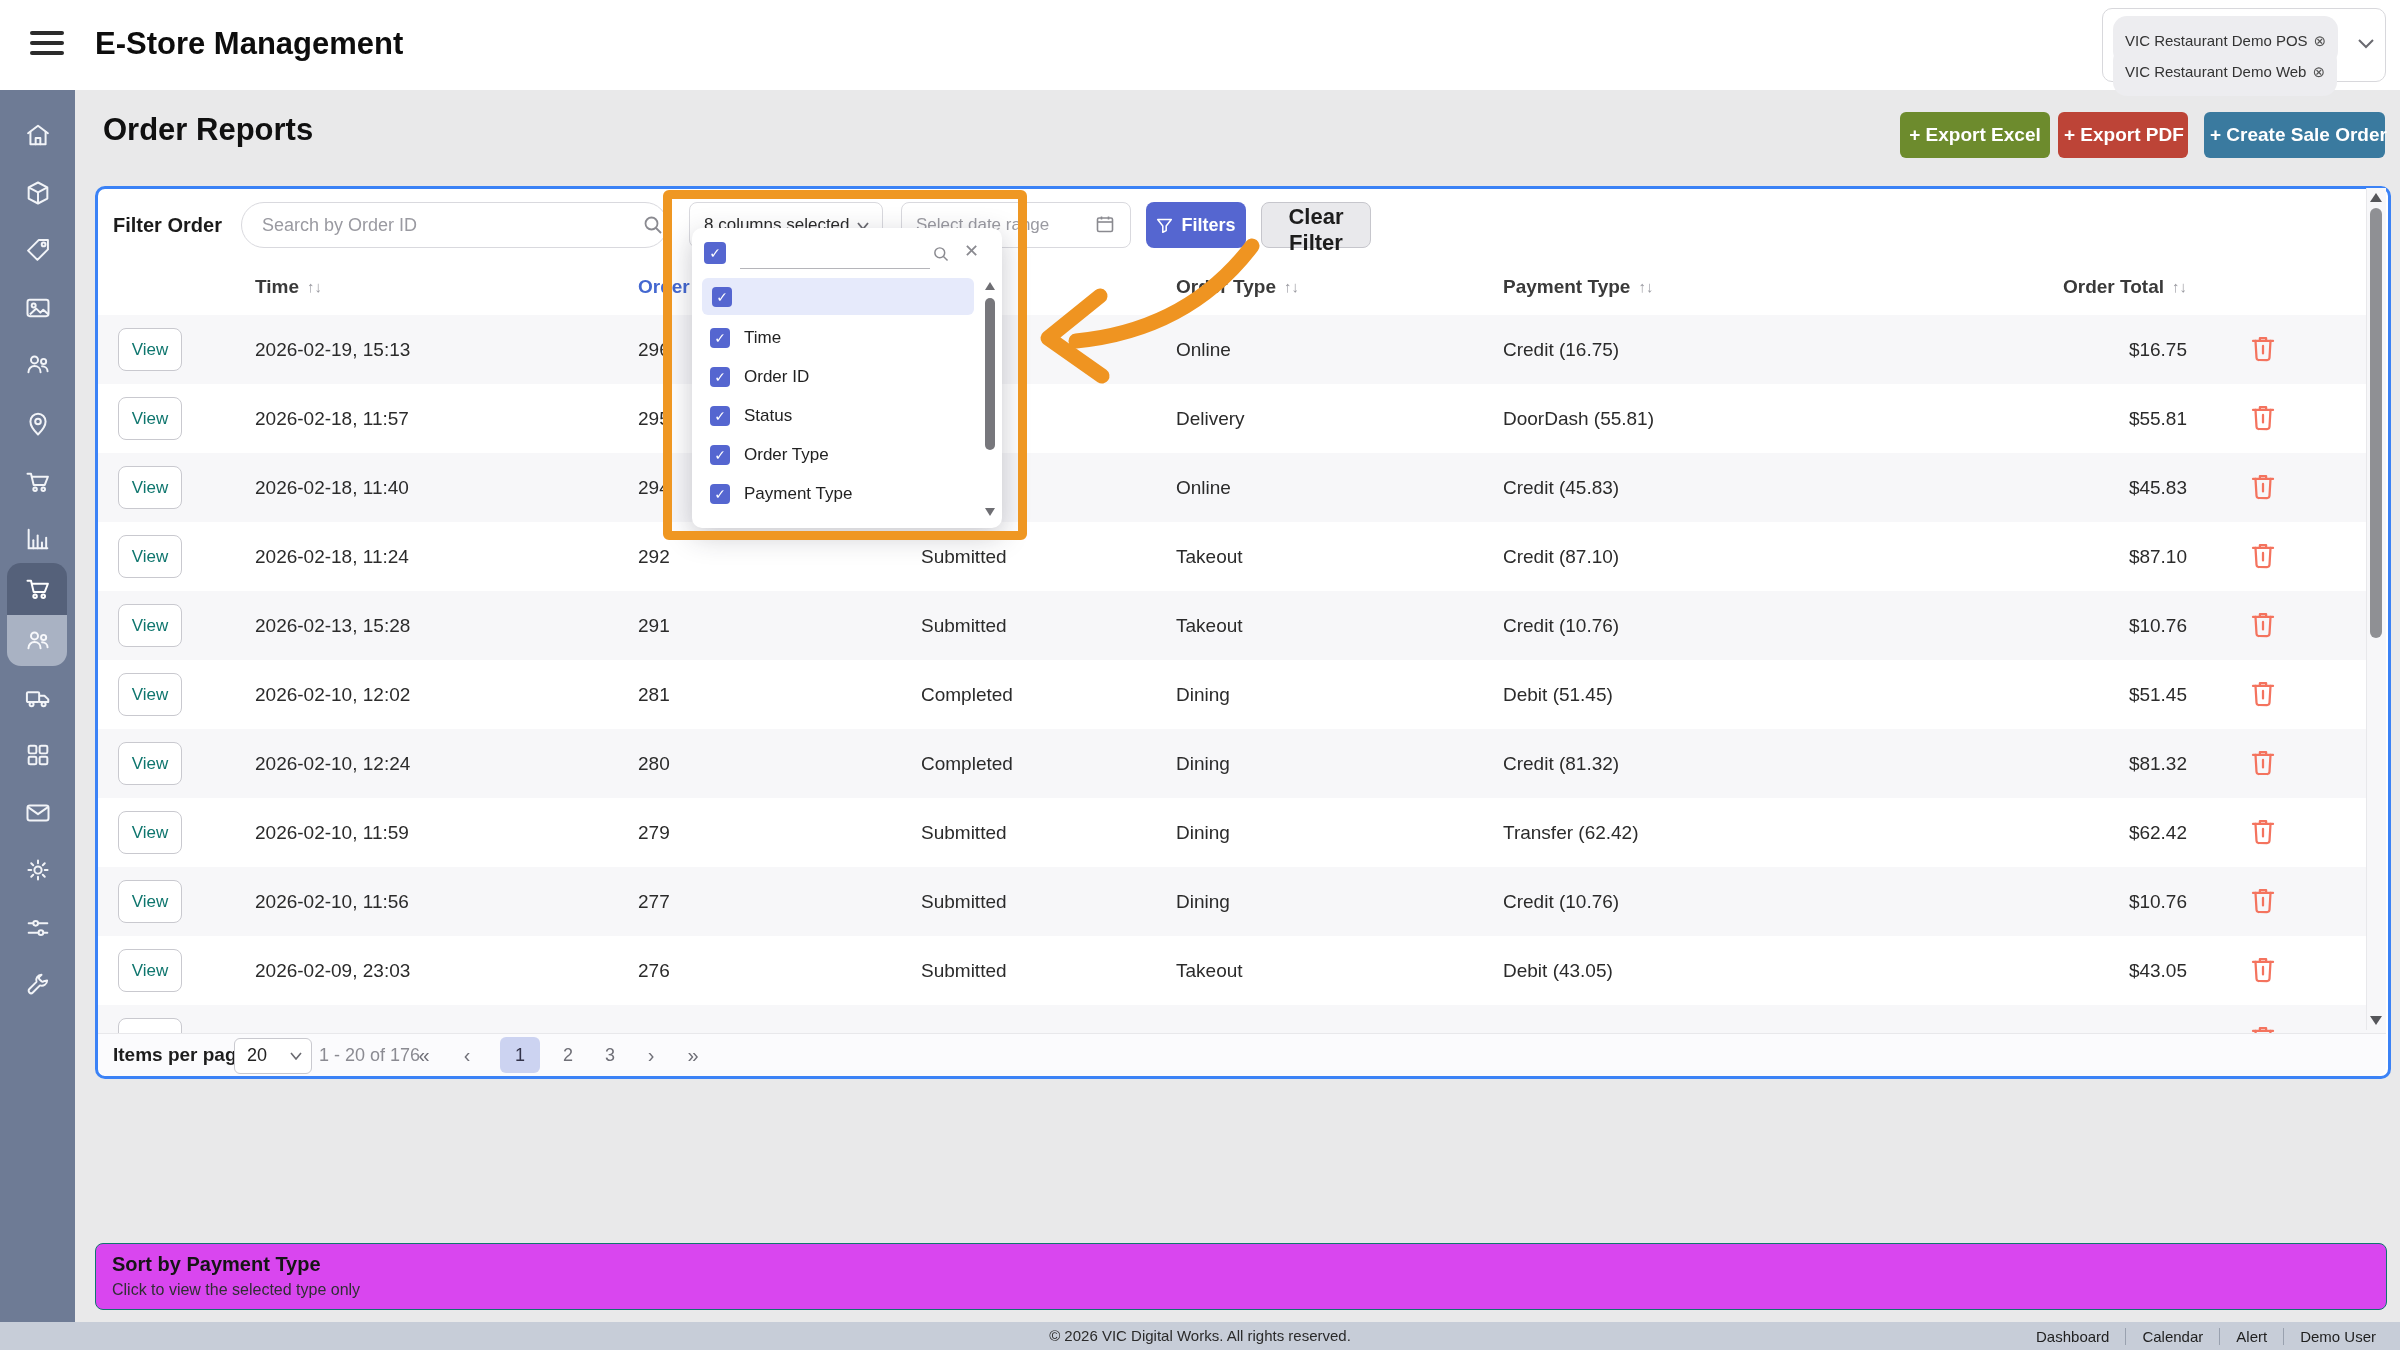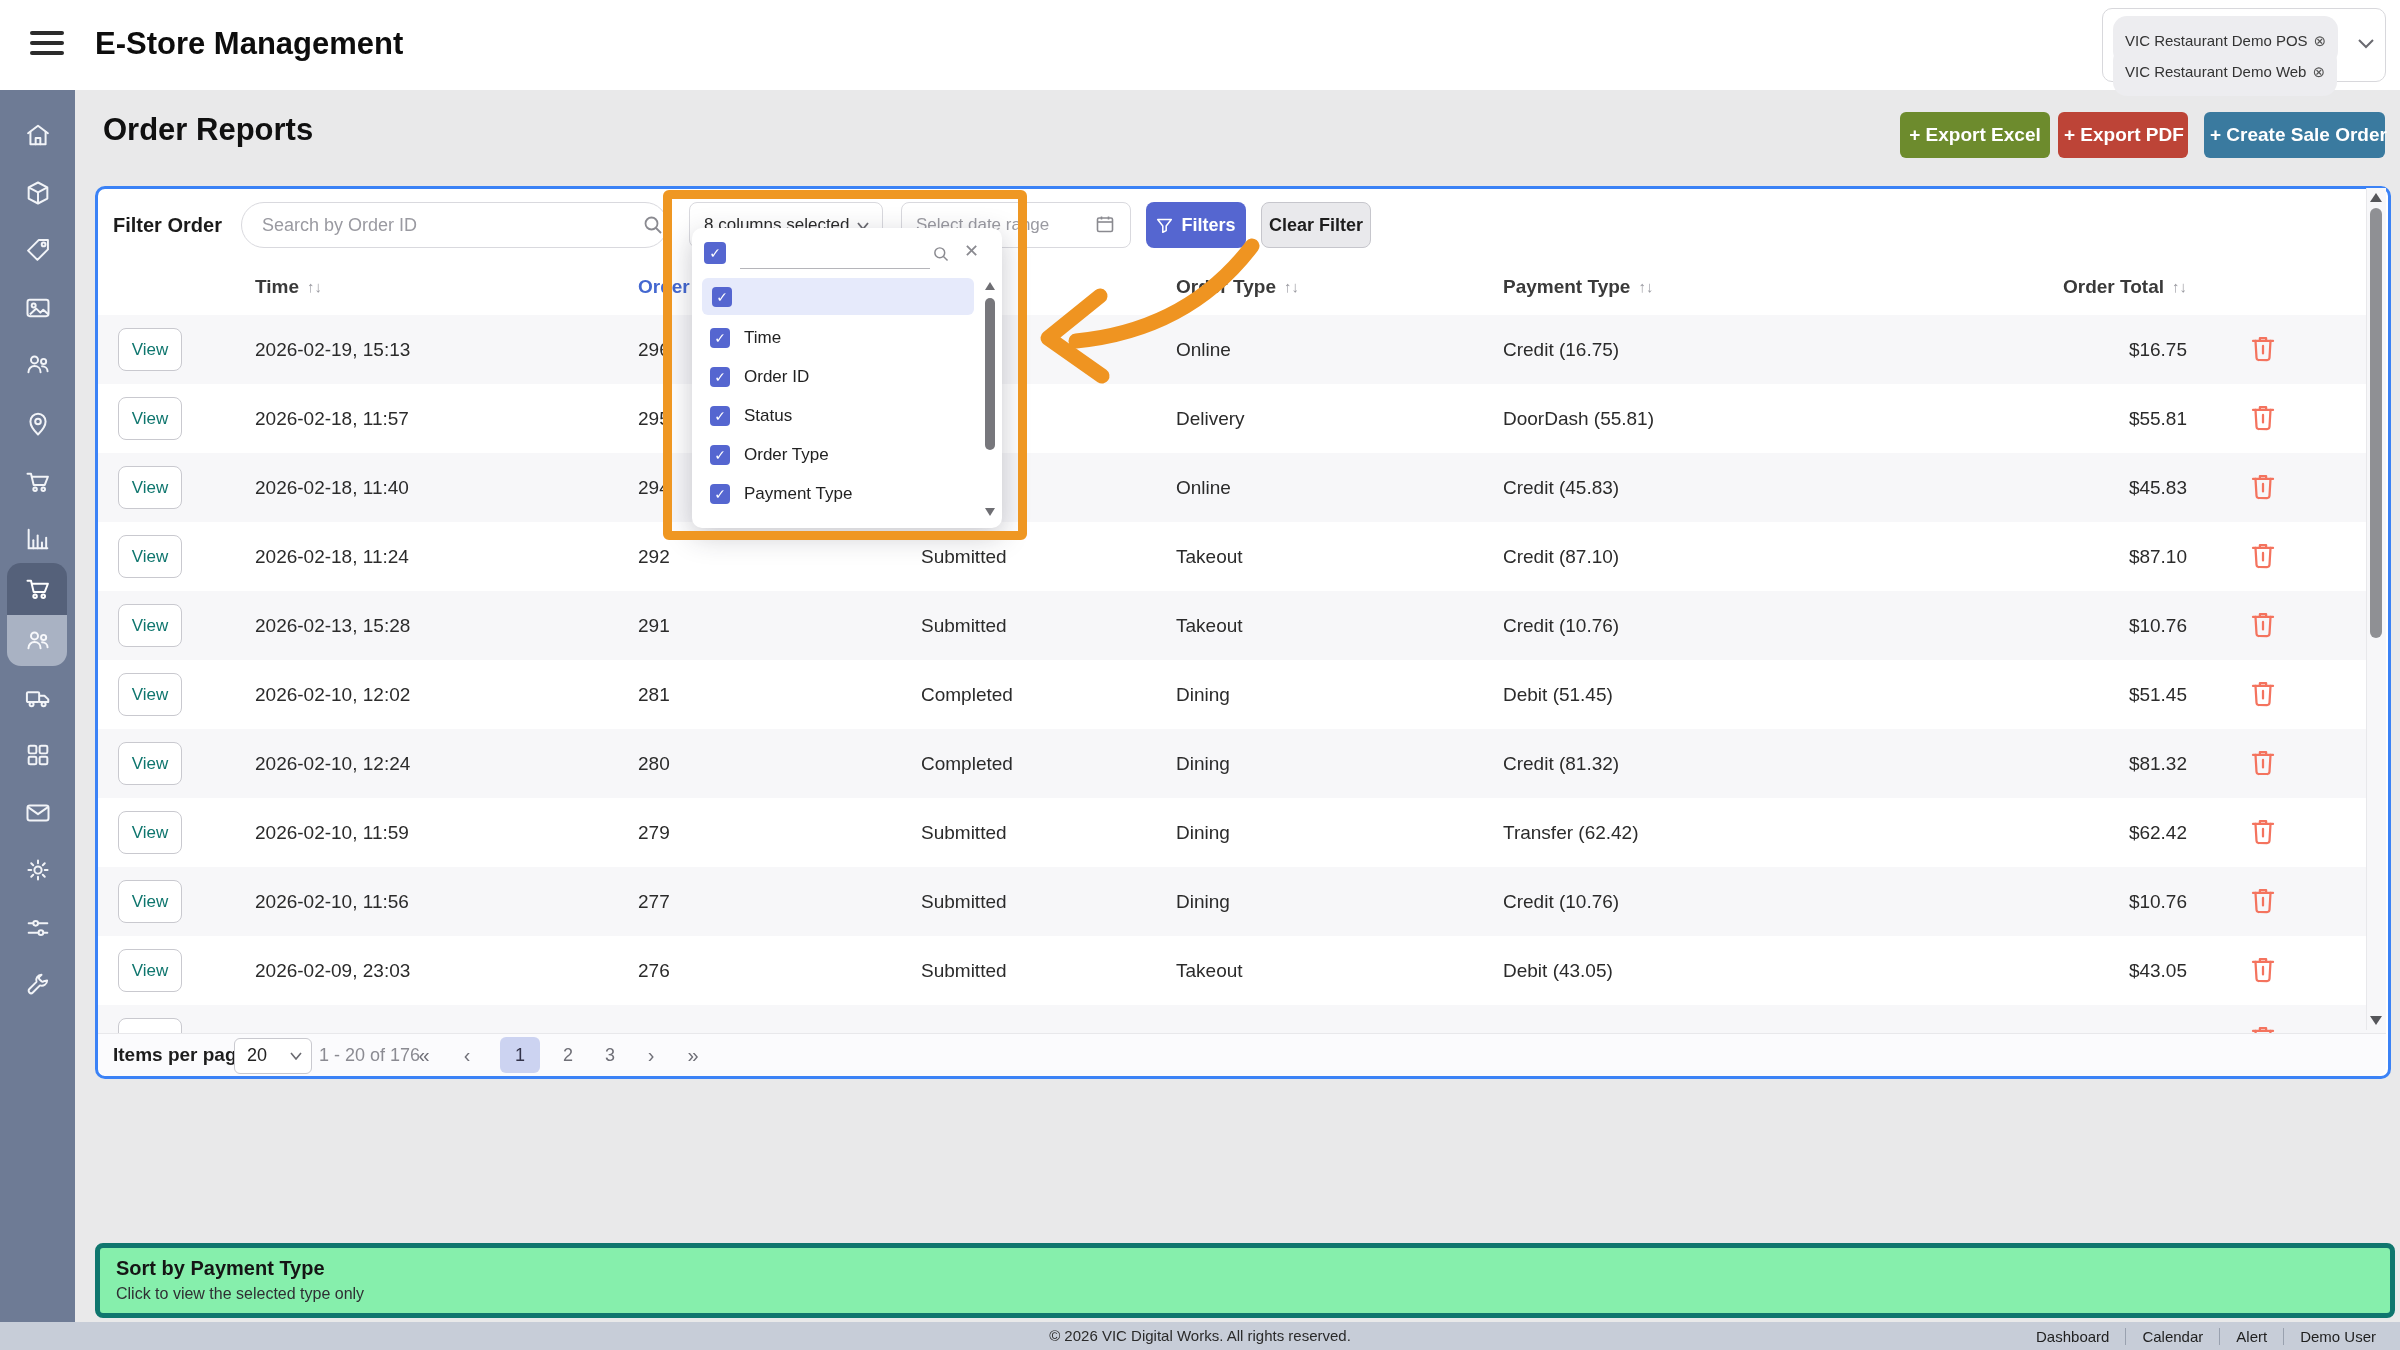--- a/index.html
+++ b/index.html
@@ -32,21 +32,21 @@
   .f-label{position:absolute;left:15px;top:25px;font-size:20px;font-weight:bold;color:#1b1b1b;}
   .search-input{position:absolute;left:143px;top:13px;width:427px;height:46px;border:1px solid #d9d9de;border-radius:23px;box-sizing:border-box;padding:0 44px 0 20px;font-size:18px;font-family:inherit;color:#333;outline:none;background:#fff;}
   .search-input::placeholder,.date-input::placeholder{color:#9a9aa1;}
   .search-ic{position:absolute;left:544px;top:25px;}
   .col-select{position:absolute;left:591px;top:13px;width:194px;height:46px;border:1px solid #d9d9de;border-radius:8px;box-sizing:border-box;background:#fff;cursor:pointer;}
   .col-select .val{position:absolute;left:14px;top:0;line-height:44px;font-size:17px;color:#2a2a2a;white-space:nowrap;}
   .col-select .chev{position:absolute;right:12px;top:18px;}
   .date-input{position:absolute;left:803px;top:13px;width:230px;height:46px;border:1px solid #d9d9de;border-radius:8px;box-sizing:border-box;padding:0 40px 0 14px;font-size:17px;font-family:inherit;outline:none;background:#fff;}
   .cal-ic{position:absolute;left:997px;top:25px;}
   .filters-btn{position:absolute;left:1048px;top:13px;width:100px;height:46px;background:var(--accent,#5566d0);border:none;border-radius:8px;color:#fff;font-size:18px;font-weight:bold;font-family:inherit;cursor:pointer;display:flex;align-items:center;justify-content:center;gap:8px;}
-  .clear-btn{position:absolute;left:1163px;top:13px;width:110px;height:46px;background:#e9e9ec;border:1px solid #c6c6cc;border-radius:8px;color:#1d1d1d;font-size:18px;font-weight:bold;font-family:inherit;cursor:pointer;}
+  .clear-btn{position:absolute;left:1163px;top:13px;width:110px;height:46px;background:#e9e9ec;border:1px solid #c6c6cc;border-radius:8px;color:#1d1d1d;font-size:22px;font-weight:bold;font-family:inherit;cursor:pointer;}
   
   .thead{position:absolute;left:0;top:69px;width:2288px;height:57px;}
   .th{position:absolute;top:0;height:57px;display:flex;align-items:center;font-size:19px;font-weight:bold;color:#3a3a3a;cursor:pointer;white-space:nowrap;}
   .sortg{font-size:15px;color:#9c9ca3;margin-left:8px;font-weight:normal;}
   .h-time{left:157px}.h-id{left:540px;color:#4468d0}.h-status{left:823px}.h-type{left:1078px}.h-pay{left:1405px}
   .h-total{right:199px}
   .tbody{position:absolute;left:0;top:126px;width:2288px;}
   .tr{position:relative;height:69px;background:#fff;}
   .tr.alt{background:#f7f7f9;}
   .tr.partial{height:28px;overflow:hidden;border-bottom:1px solid #efeff2;}
@@ -81,21 +81,21 @@
   .pop-close{position:absolute;left:272px;top:12px;font-size:18px;color:#8a8a90;cursor:pointer;}
   .sel-all{position:absolute;left:10px;top:50px;width:272px;height:37px;background:#e6eafb;border-radius:6px;display:flex;align-items:center;padding-left:10px;box-sizing:border-box;cursor:pointer;}
   .opt{position:absolute;left:0;width:290px;height:36px;display:flex;align-items:center;padding-left:18px;box-sizing:border-box;cursor:pointer;gap:14px;}
   .opt .lbl{font-size:17px;color:#222;}
   .p-scroll{position:absolute;left:292px;top:52px;width:13px;height:238px;}
   .ps-up,.ps-down{position:absolute;left:1px;width:0;height:0;border-left:5px solid transparent;border-right:5px solid transparent;}
   .ps-up{top:2px;border-bottom:8px solid #6e6e73;}
   .ps-down{bottom:2px;border-top:8px solid #6e6e73;}
   .ps-thumb{position:absolute;left:1px;top:18px;width:10px;height:152px;background:#77777c;border-radius:5px;cursor:grab;}
   
-  .footer-card{position:absolute;left:95px;top:1243px;width:2290px;height:65px;background:#86efac;border:5px solid #0f766e;border-radius:8px;z-index:1;}
+  .footer-card{position:absolute;left:95px;top:1243px;width:2290px;height:65px;background:#d946ef;border:1px solid #0f766e;border-radius:8px;z-index:1;}
   .fc-title{position:absolute;left:16px;top:9px;font-size:20px;font-weight:bold;color:#151515;}
   .fc-sub{position:absolute;left:16px;top:37px;font-size:16px;color:#2f2f33;}
   .chips-row{position:absolute;right:36px;top:11px;display:flex;gap:14px;}
   .pay-chip{height:42px;line-height:40px;padding:0 20px;border:1px solid #dadade;border-radius:8px;font-size:18px;background:#fff;color:#1e1e1e;white-space:nowrap;box-sizing:border-box;cursor:pointer;}
   .pay-chip.all{background:var(--accent,#5566d0);color:#fff;border-color:var(--accent,#5566d0);}
   
   .bottombar{position:absolute;left:0;top:1322px;width:2400px;height:28px;background:var(--bottombar,#c7cdd8);z-index:6;}
   .copyright{position:absolute;left:50%;transform:translateX(-50%);line-height:28px;font-size:15px;color:#2a2a2a;white-space:nowrap;}
   .bb-links{position:absolute;right:8px;top:0;height:28px;display:flex;align-items:center;}
   .bb-link{padding:0 16px;font-size:15px;color:#1f1f1f;cursor:pointer;white-space:nowrap;}

